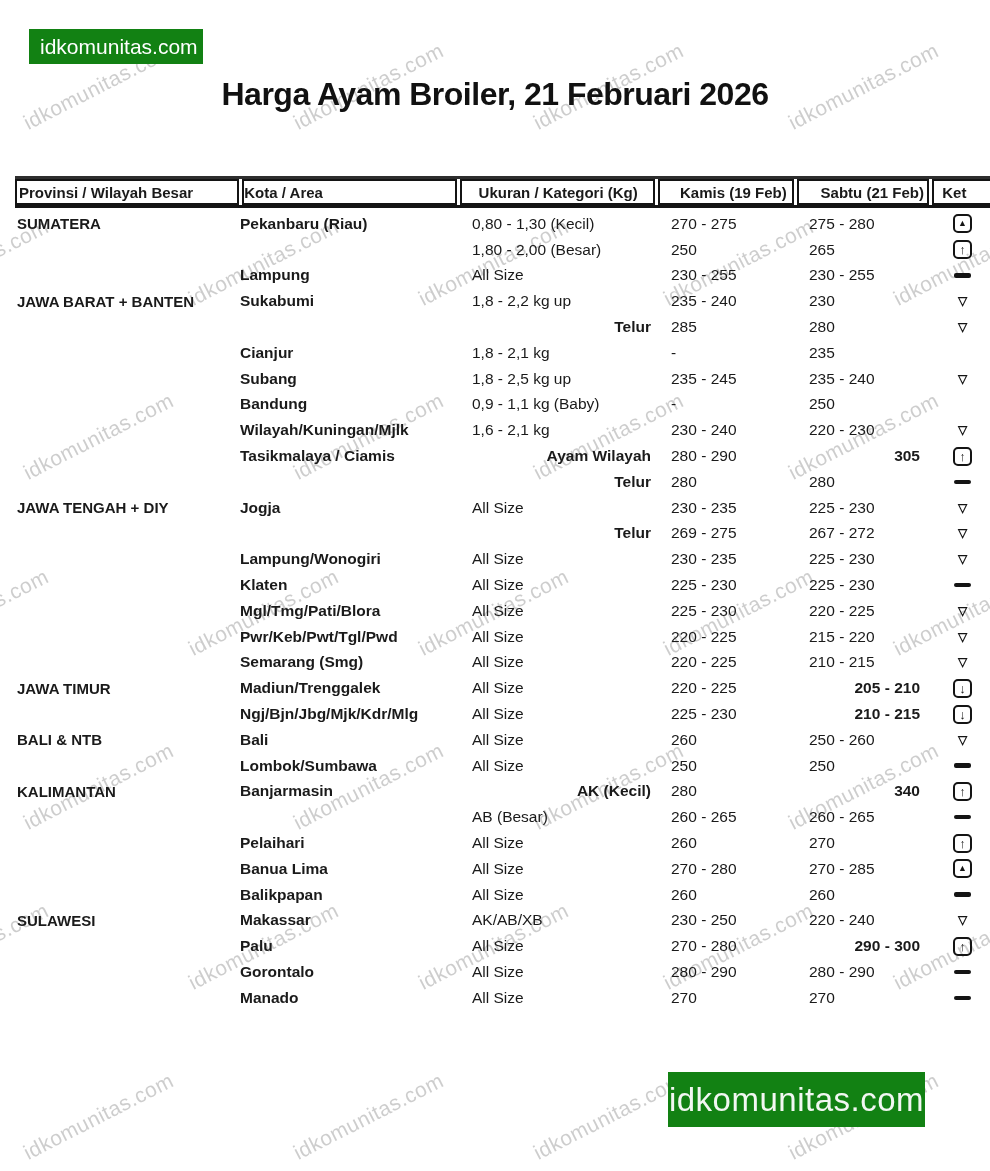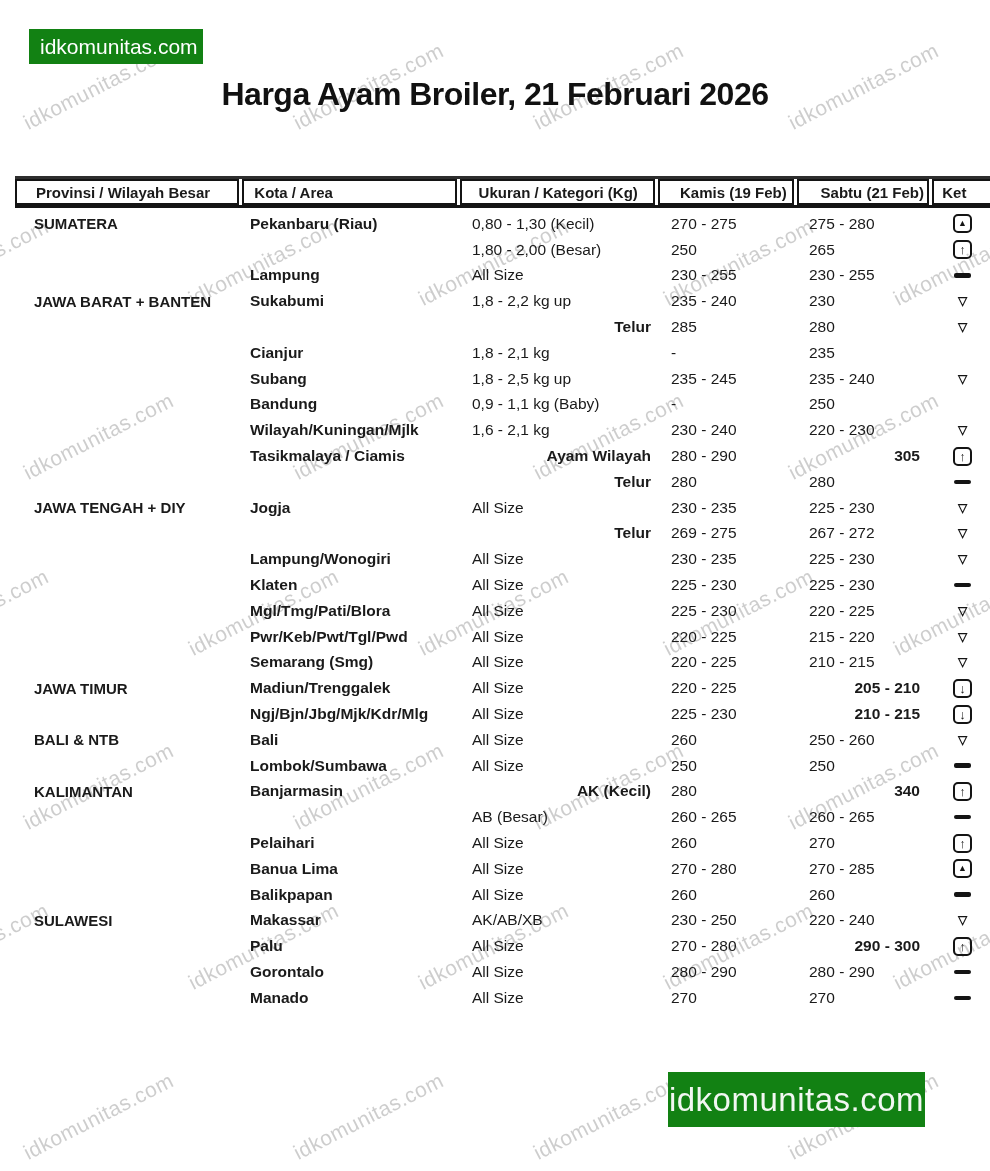--- a/index.html
+++ b/index.html
@@ -37,22 +37,22 @@
   }
   .th {
     box-sizing:border-box; border:2px solid #141414; border-top-width:2px;
     margin-right:3px; height:26px; display:flex; align-items:center;
     font-size:15px; font-weight:bold; background:#fff;
   }
   .th:last-child { margin-right:0; }
   .tbody { padding-top:3px; }
   .tr { display:flex; height:25.8px; align-items:center; }
   .td { box-sizing:border-box; font-size:15.5px; overflow:visible; white-space:nowrap; }
-  .c-prov   { width:225px; padding-left:19px;  font-weight:bold; font-size:15px; }
-  .c-kota   { width:215px; padding-left:10px; font-weight:bold; }
+  .c-prov   { width:225px; padding-left:2px;  font-weight:bold; font-size:15px; }
+  .c-kota   { width:215px; font-weight:bold; }
   .c-ukuran { width:196px; padding-left:17px; }
   .c-kamis  { width:136px; padding-left:20px; }
   .c-sabtu  { width:133px; padding-left:22px; }
   .c-ket    { width:85px;  display:flex; align-items:center; justify-content:center; }
   .bold { font-weight:bold;text-align:right; }
   
   .ic-box {
     display:inline-flex; width:15px; height:15px; border:2.5px solid #141414;
     border-radius:5px; align-items:center; justify-content:center;
     font-weight:bold; font-size:13px; line-height:1; color:#141414;

